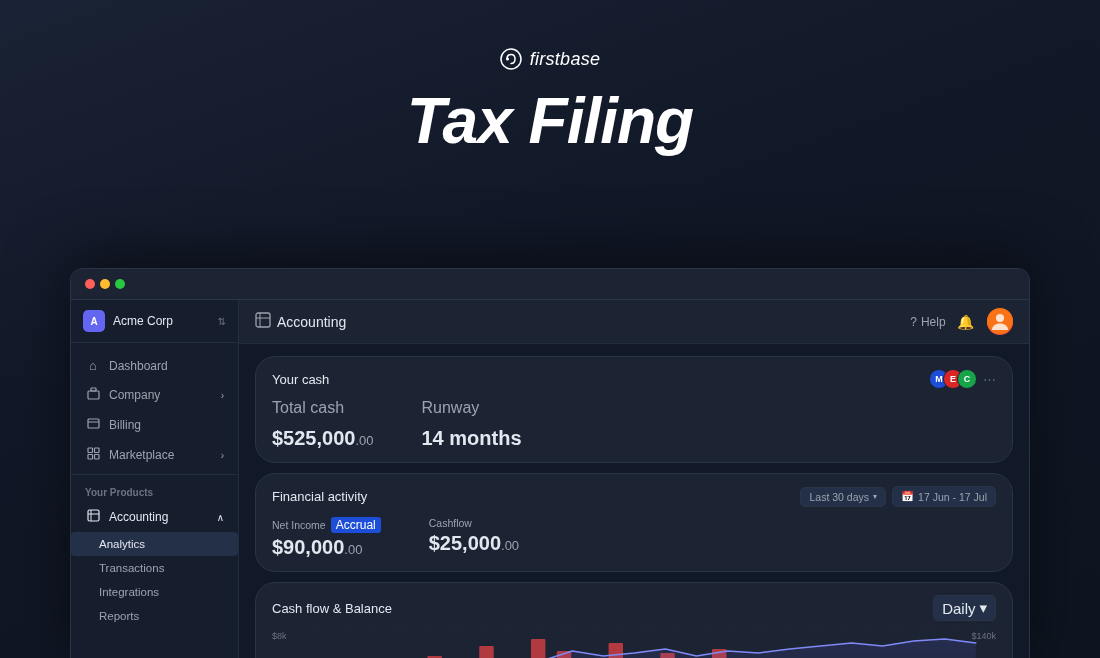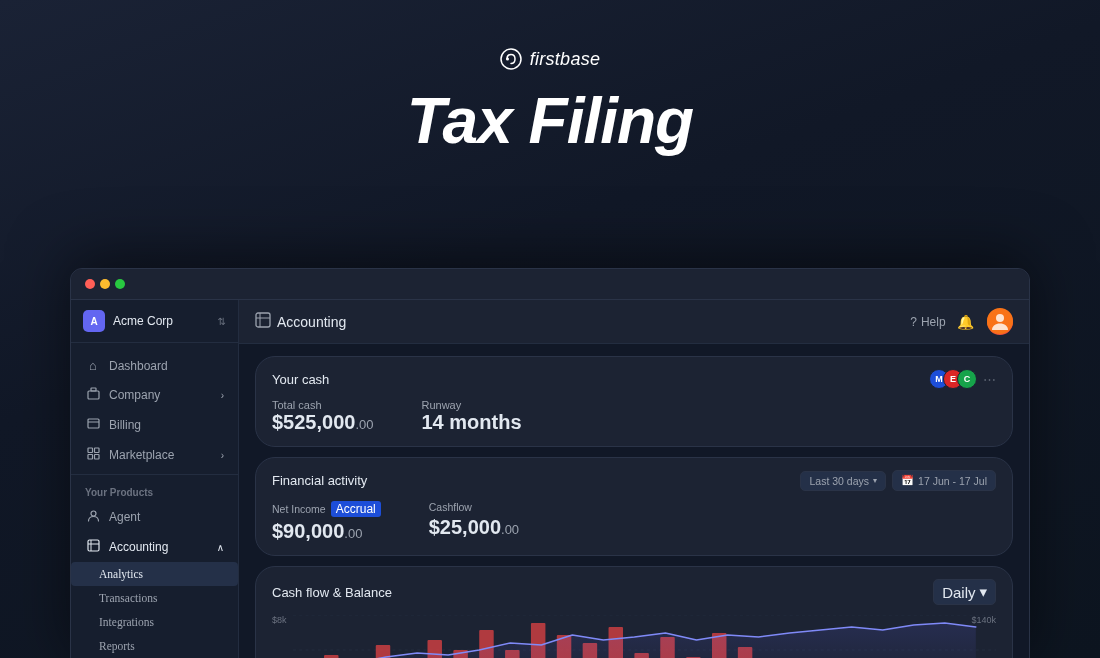--- a/index.html
+++ b/index.html
@@ -160,21 +160,20 @@
       padding: 8px 14px 4px;
       text-transform: none;
     }
     .sidebar-sub-item {
       display: flex;
       align-items: center;
       padding: 6px 14px 6px 28px;
       font-size: 11.5px;
       color: #9ca3af;
       cursor: pointer;
-      font-family: Liberation Serif, serif;
     }
     .sidebar-sub-item.active {
       background: #243048;
       color: #e2e8f0;
       border-radius: 4px;
     }
 
     
     .topbar {
       display: flex;
@@ -249,22 +248,22 @@
     }
 
     
     .cash-card-body {
       display: flex;
       gap: 48px;
     }
     .cash-stat {}
     .cash-stat-label {
       color: #9ca3af;
-      font-size: 11px;
-      margin-bottom: 0;
+      font-size: 16px;
+      margin-bottom: 10px;
     }
     .cash-stat-value {
       color: #e2e8f0;
       font-size: 20px;
       font-weight: 600;
     }
     .cash-stat-value .cents {
       font-size: 13px;
       font-weight: 400;
       color: #9ca3af;
@@ -471,29 +470,20 @@
             </svg>
           </span>
           <span class="sidebar-item-label">Marketplace</span>
           <span class="sidebar-item-chevron">›</span>
         </div>
 
         <div class="sidebar-divider"></div>
 
         <div class="sidebar-section-label">Your Products</div>
 
-        <div class="sidebar-item">
-          <span class="sidebar-item-icon">
-            <svg width="13" height="13" viewBox="0 0 13 13" fill="none">
-              <circle cx="6.5" cy="4.5" r="2.5" stroke="#9ca3af" stroke-width="1.2" fill="none"></circle>
-              <path d="M1.5 12C1.5 9.5 3.7 7.5 6.5 7.5C9.3 7.5 11.5 9.5 11.5 12" stroke="#9ca3af" stroke-width="1.2" fill="none" stroke-linecap="round"></path>
-            </svg>
-          </span>
-          <span class="sidebar-item-label">Agent</span>
-        </div>
 
         <div class="sidebar-item active">
           <span class="sidebar-item-icon">
             <svg width="13" height="13" viewBox="0 0 13 13" fill="none">
               <rect x="1" y="1" width="11" height="11" rx="1.5" stroke="#e2e8f0" stroke-width="1.2" fill="none"></rect>
               <line x1="4" y1="1" x2="4" y2="12" stroke="#e2e8f0" stroke-width="1"></line>
               <line x1="1" y1="5" x2="12" y2="5" stroke="#e2e8f0" stroke-width="1"></line>
             </svg>
           </span>
           <span class="sidebar-item-label">Accounting</span>

